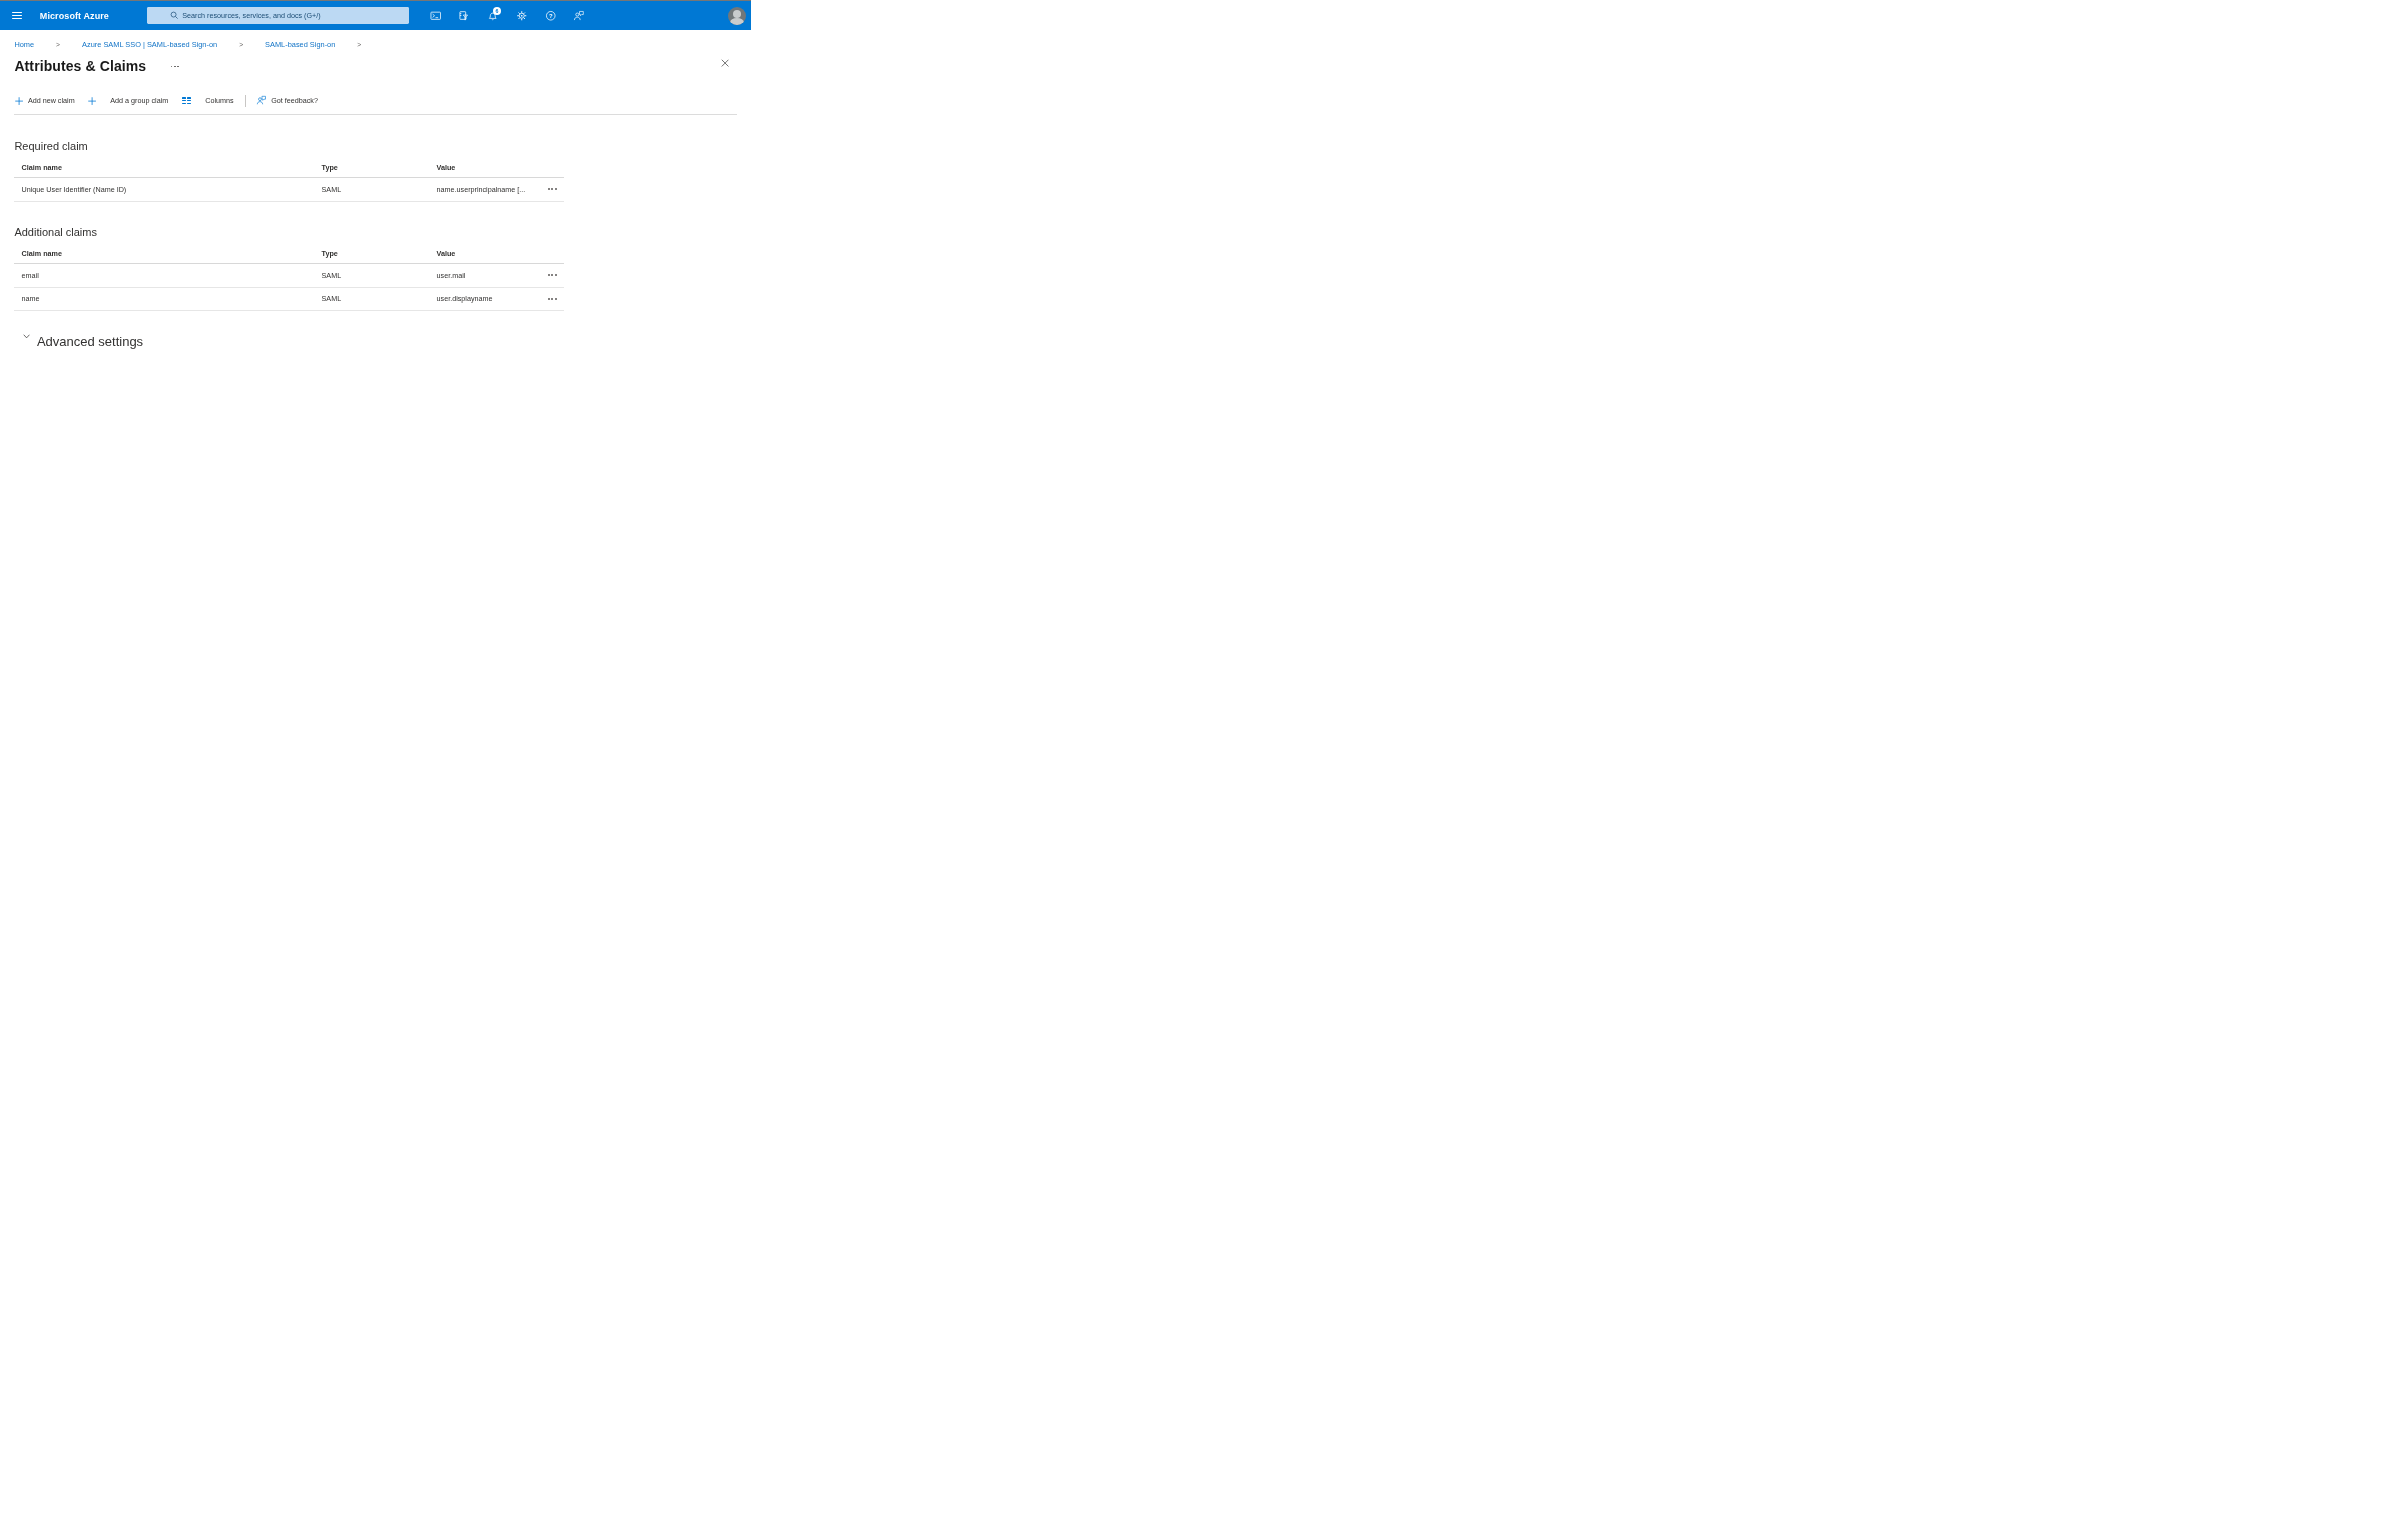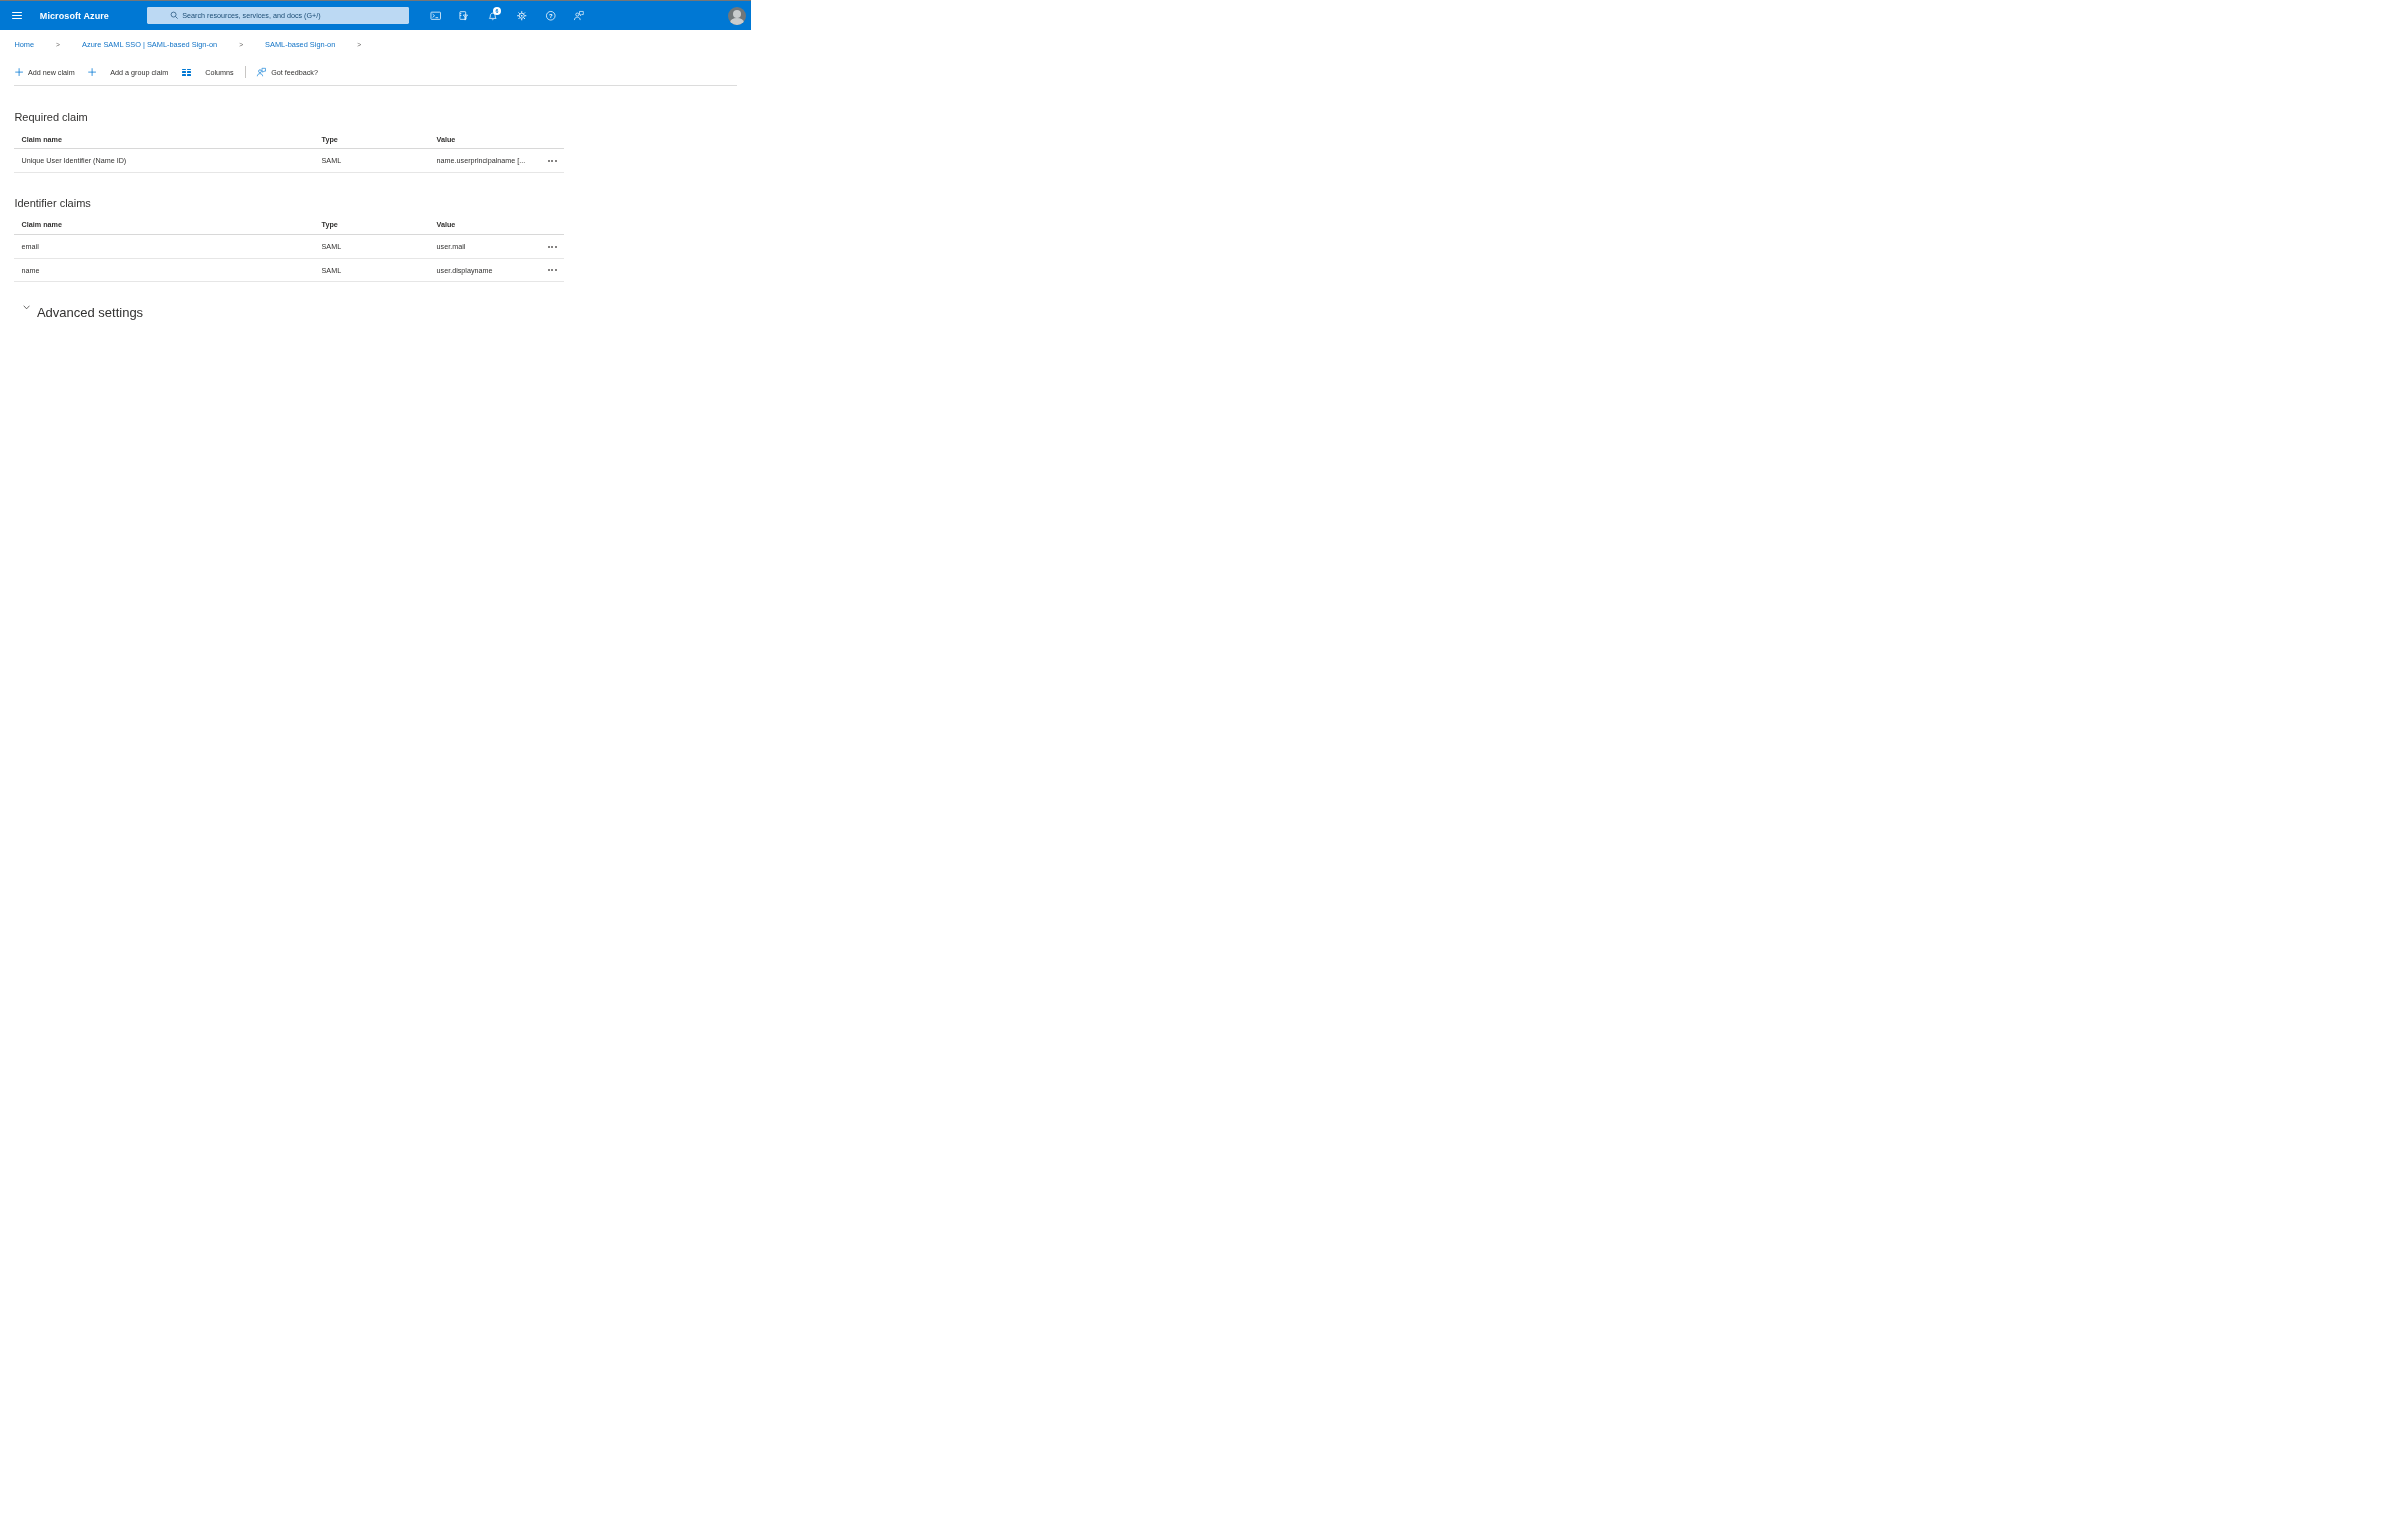--- a/index.html
+++ b/index.html
@@ -207,20 +207,34 @@
 
   <nav class="breadcrumb">
     <a class="crumb">Home</a>
     <span class="crumb-sep">&gt;</span>
     <a class="crumb">Azure SAML SSO | SAML-based Sign-on</a>
     <span class="crumb-sep">&gt;</span>
     <a class="crumb">SAML-based Sign-on</a>
     <span class="crumb-sep">&gt;</span>
   </nav>
 
+  <div class="title-row">
+    <h1 class="page-title">Attributes &amp; Claims</h1>
+    <button class="title-more">
+      <i></i>
+        <i></i>
+        <i></i>
+    </button>
+    <button class="close-btn">
+      <svg width="8.2" height="8.2" viewBox="0 0 17 17">
+        <line x1="1.5" y1="1.5" x2="15.5" y2="15.5" stroke="#4a4a4a" stroke-width="1.6"></line>
+        <line x1="15.5" y1="1.5" x2="1.5" y2="15.5" stroke="#4a4a4a" stroke-width="1.6"></line>
+      </svg>
+    </button>
+  </div>
 
   <div class="toolbar">
     <button class="cmd">
       <svg width="8.2" height="8.2" viewBox="0 0 17 17">
         <line x1="8.5" y1="0.5" x2="8.5" y2="16.5" stroke="#0078d4" stroke-width="1.6"></line>
         <line x1="0.5" y1="8.5" x2="16.5" y2="8.5" stroke="#0078d4" stroke-width="1.6"></line>
       </svg>
       <span>Add new claim</span>
     </button>
     <button class="cmd">
@@ -266,21 +280,21 @@
       <div class="t-cell">SAML</div>
       <div class="t-cell">name.userprincipalname [...</div>
       <button class="row-actions">
         <i></i>
           <i></i>
           <i></i>
       </button>
     </div>
   </div>
 
-  <h2 class="section-heading">Identifier claims</h2>
+  <h2 class="section-heading">Additional claims</h2>
   <div class="claims-table">
     <div class="t-row t-head">
       <div class="t-cell">Claim name</div>
       <div class="t-cell">Type</div>
       <div class="t-cell">Value</div>
       <div class="t-cell"></div>
     </div>
     <div class="t-row">
       <div class="t-cell">email</div>
       <div class="t-cell">SAML</div>

